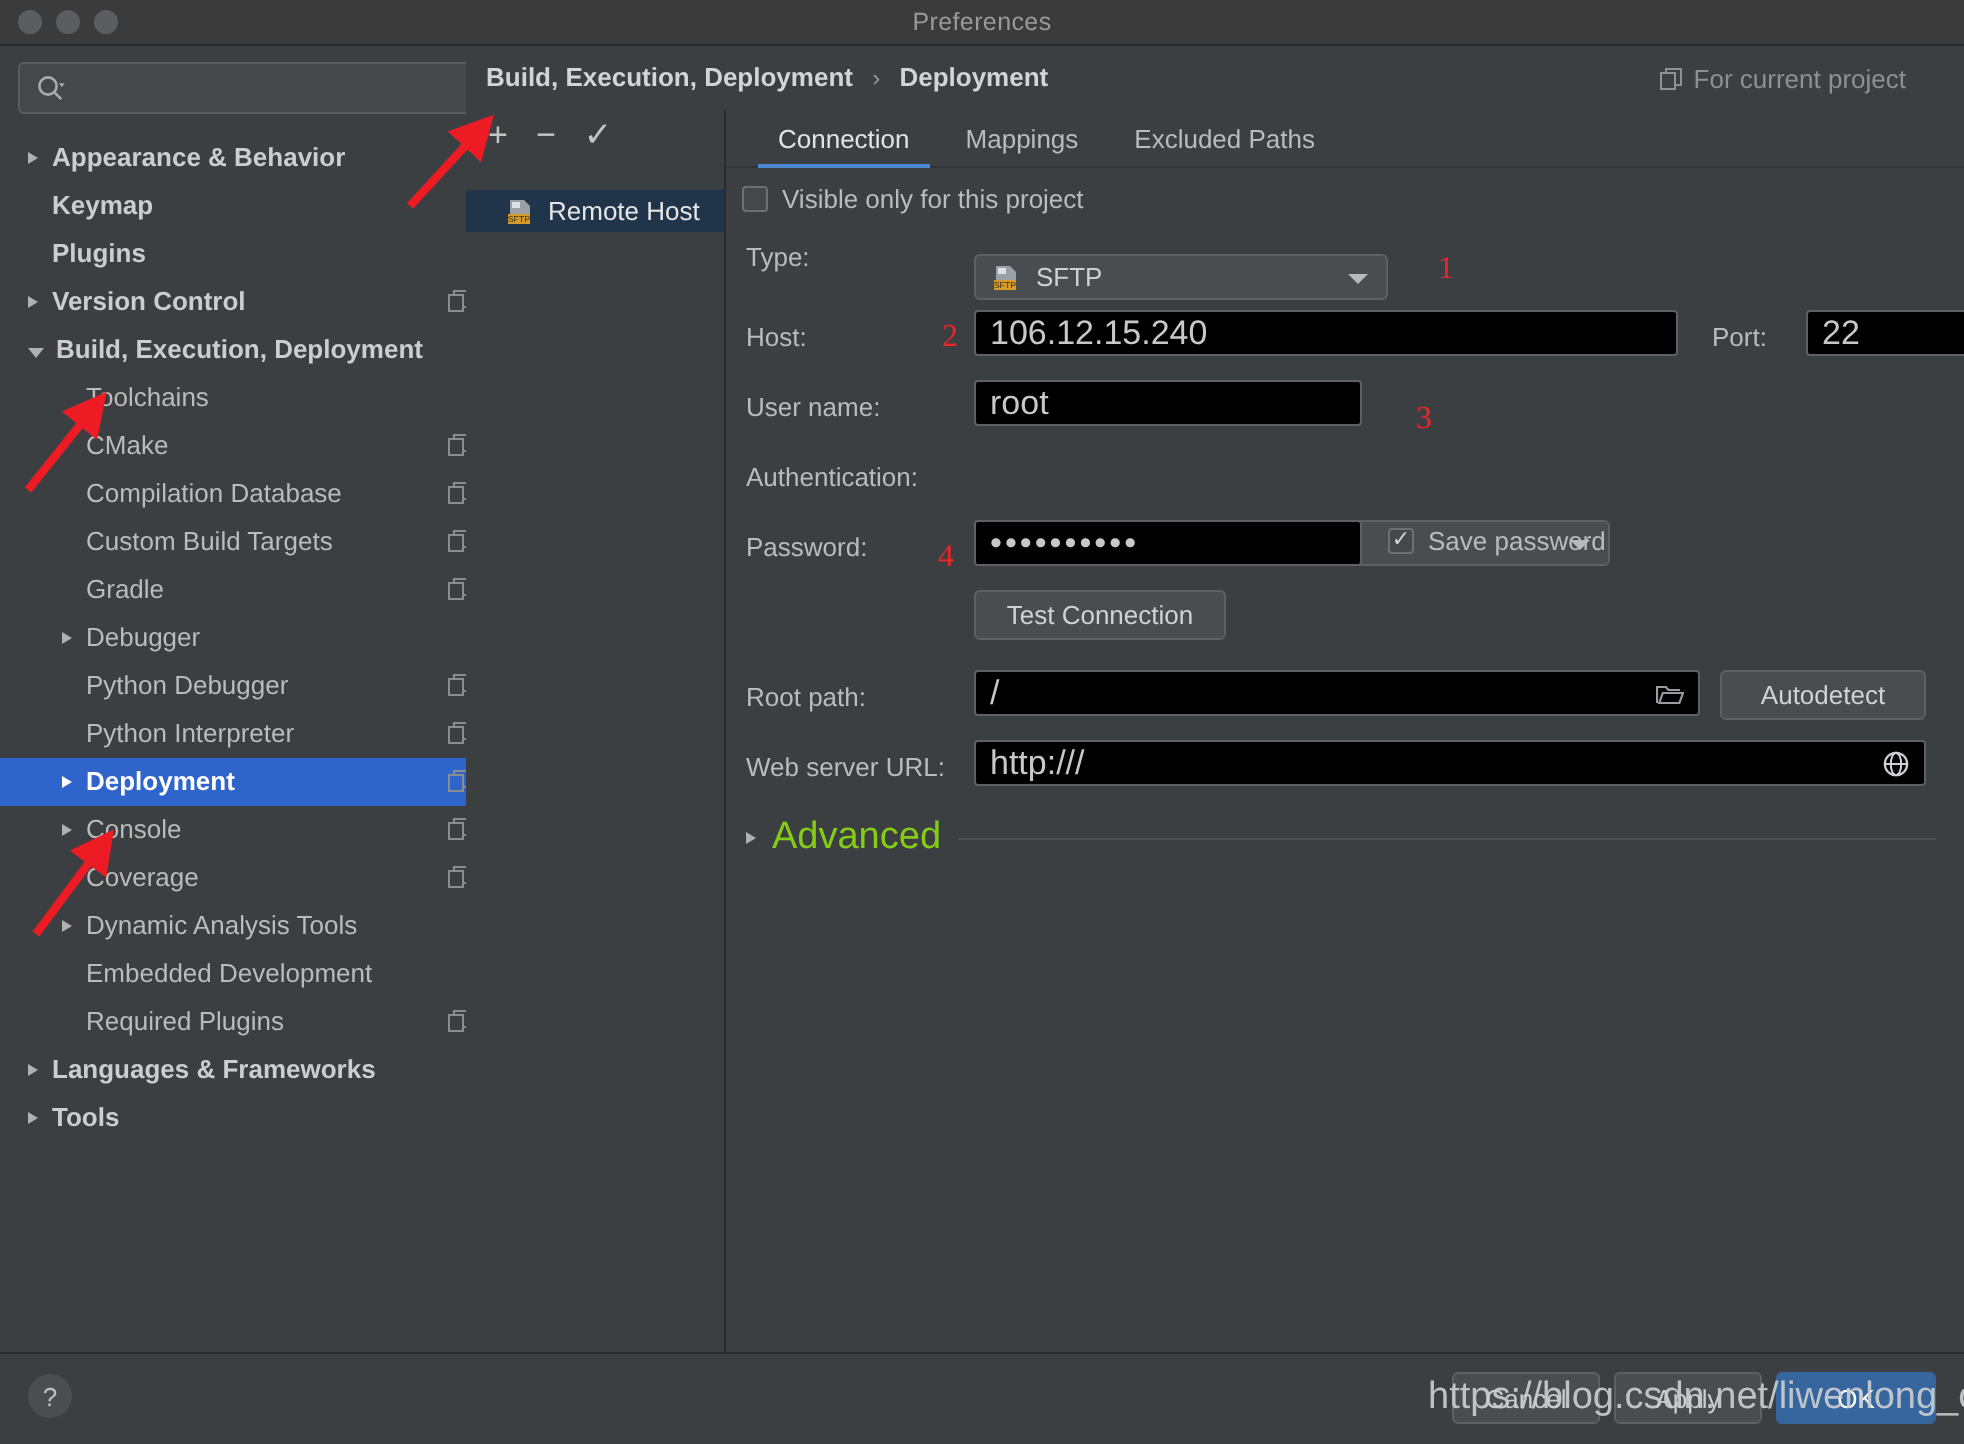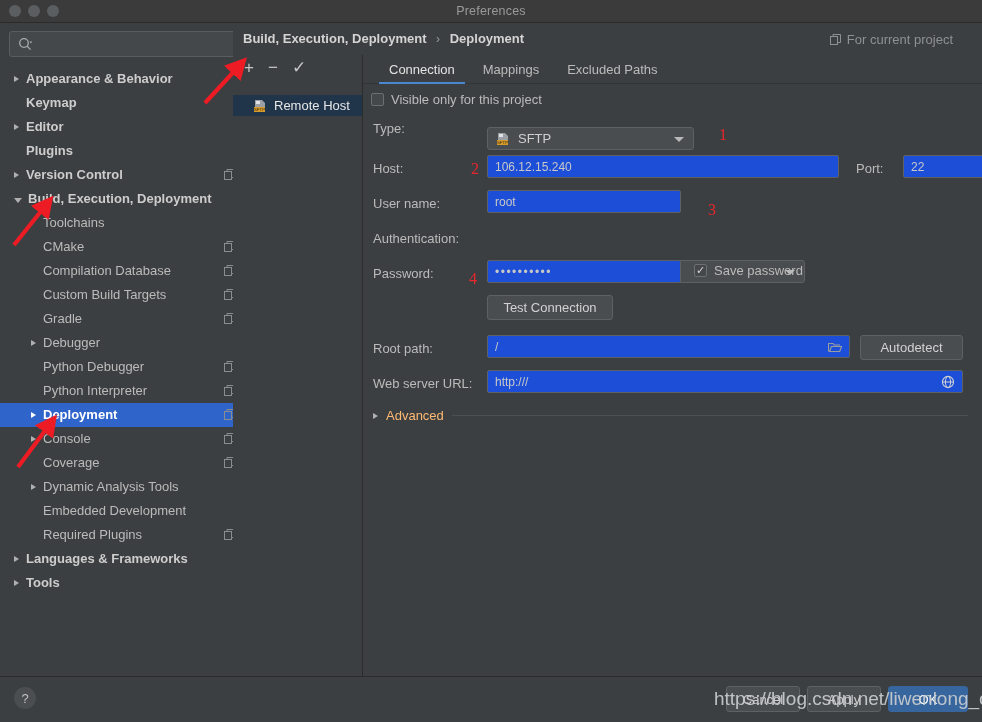--- a/index.html
+++ b/index.html
@@ -149,24 +149,24 @@
 
   
   .form {
     position: absolute; left: 130px; top: 61px;
     width: 619px; height: 592px;
     padding: 12px 18px 0 0;
   }
   .row { position: absolute; left: 0; }
   .lbl { color: #bbbbbb; font-size: 13px; }
   .field {
-    background: #1d4ed8;
+    background: #000000;
     border: 1px solid #5d6164;
     border-radius: 2px;
-    color: #c8c8c8; font-size: 12px;
+    color: #c8c8c8; font-size: 17px;
     font-family: inherit;
     padding: 0 7px;
     outline: none;
   }
   .field::placeholder { color: #8b8e90; }
   .combo {
     background: #4a4d4f;
     border: 1px solid #5d6164;
     border-radius: 3px;
     display: flex; align-items: center;
@@ -201,21 +201,21 @@
   }
   .sftpbadge {
     width: 15px; height: 14px; position: relative; flex: 0 0 auto;
   }
   .annot {
     position: absolute; color: #e8262c; font-size: 16px;
     font-family: "Liberation Serif", serif;
   }
   .advanced {
     position: absolute; display: flex; align-items: center; gap: 8px;
-    color: #fdba74; font-size: 13px;
+    color: #84cc16; font-size: 19px;
   }
   .advline { height: 1px; background: #4c4f51; }
 
   
   .bottombar {
     position: absolute; left: 0; top: 676px;
     width: 982px; height: 46px;
     background: #3c3f41;
     border-top: 1px solid #2b2b2b;
   }
@@ -273,24 +273,20 @@
       </div>
     </div>
     <div class="tree" id="tree">
         <div class="titem lvl1 bold">
           <span class="arrow"></span>
           <span>Appearance &amp; Behavior</span>
         </div>
         <div class="titem lvl1 bold">
           <span class="arrow hidden"></span>
           <span>Keymap</span>
-        </div>
-        <div class="titem lvl1 bold">
-          <span class="arrow"></span>
-          <span>Editor</span>
         </div>
         <div class="titem lvl1 bold">
           <span class="arrow hidden"></span>
           <span>Plugins</span>
         </div>
         <div class="titem lvl1 bold">
           <span class="arrow"></span>
           <span>Version Control</span>
           <span class="copyicon">
             <svg width="11" height="11" viewBox="0 0 11 11">

